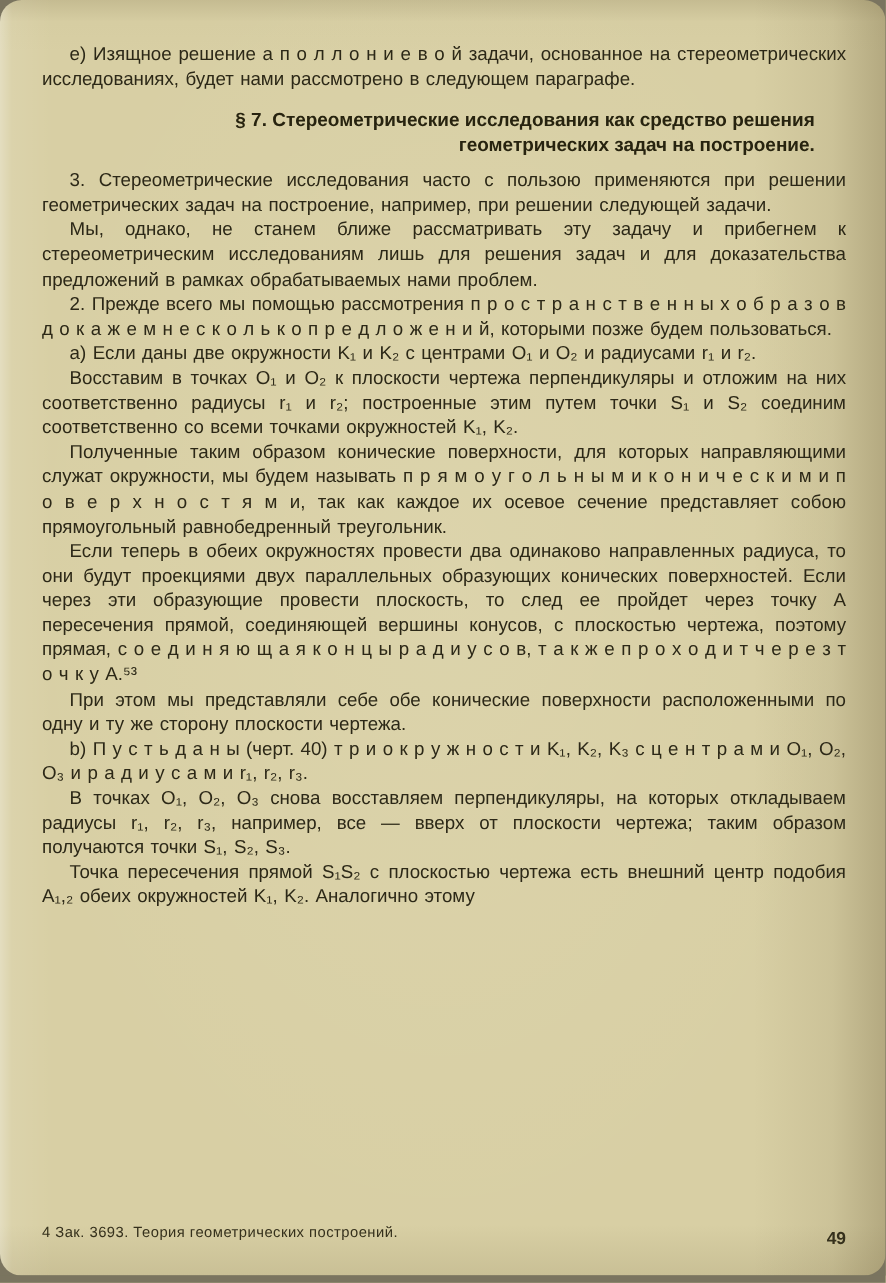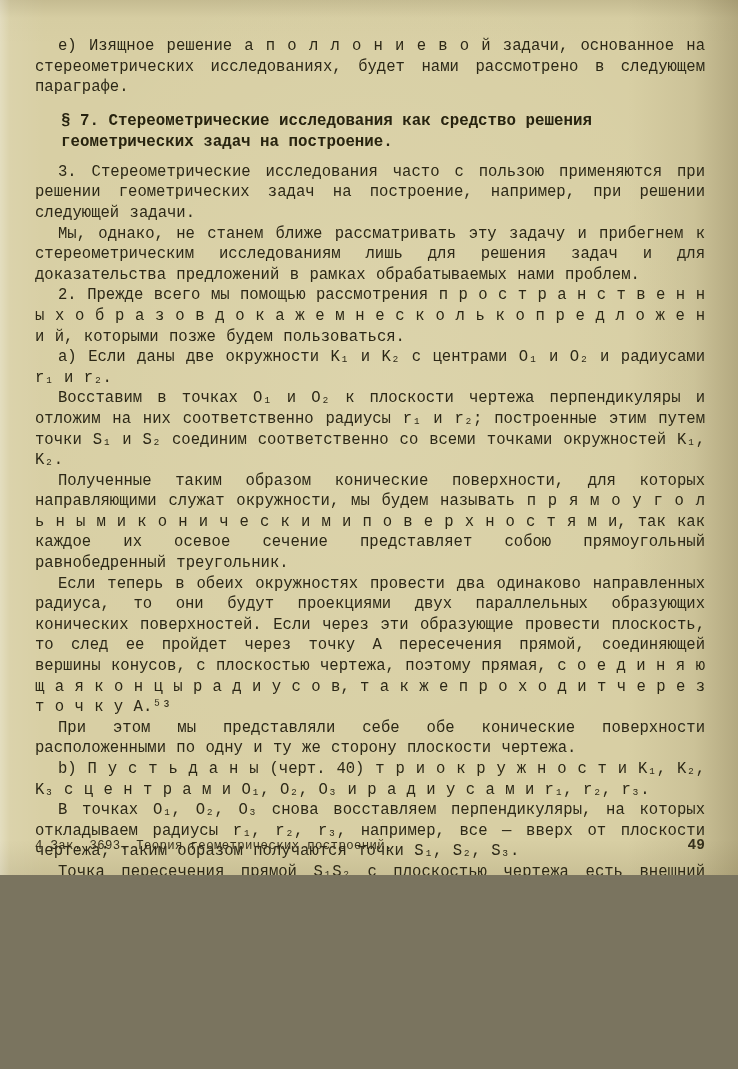--- a/index.html
+++ b/index.html
@@ -1,61 +1,62 @@
 <!DOCTYPE html>
 <html lang="ru"><head>
 <meta charset="utf-8">
 <style>
   html, body { margin: 0; padding: 0; background: #7a745f; }
   .page {
     position: relative;
     width: 738px;
-    height: 875px;
+    height: 1063px;
     margin: 0 auto;
     box-sizing: border-box;
     background-color: #d8cfa4;
     background-image:
       linear-gradient(90deg, rgba(255,255,255,0.30) 0, rgba(255,255,255,0.08) 10px, rgba(255,255,255,0) 45px, rgba(0,0,0,0) 85%, rgba(94,80,44,0.10) 94%, rgba(94,80,44,0.30) 100%),
       linear-gradient(180deg, rgba(110,98,60,0.18) 0, rgba(110,98,60,0.02) 18px, rgba(0,0,0,0) 45px, rgba(0,0,0,0) 96%, rgba(110,98,60,0.14) 100%),
       radial-gradient(ellipse at 50% 45%, rgba(255,252,235,0.10) 0%, rgba(0,0,0,0) 70%);
-    font-family: Liberation Mono, monospace;
+    font-family: Liberation Sans, sans-serif;
     color: #2c2817;
     overflow: hidden;
+    border-radius: 18px;
   }
   .content {
     position: absolute;
     top: 36px;
     left: 35px;
     right: 33px;
   }
   p.para {
     margin: 0;
     text-indent: 23px;
     text-align: justify;
     font-size: 15.6px;
     line-height: 20.6px;
     word-spacing: 1px;
   }
   h2.heading {
     margin: 13px 26px 9px 26px;
-    text-align: left;
+    text-align: right;
     font-size: 15.8px;
     line-height: 21px;
     font-weight: bold;
     color: #27230f;
   }
   h2.heading .hline { display: block; }
   .footer {
     position: absolute;
     left: 35px;
     right: 33px;
     bottom: 22px;
     display: flex;
     justify-content: space-between;
-    align-items: flex-end;
+    align-items: center;
     font-size: 12.3px;
     color: #35301c;
   }
   .footer .imprint { letter-spacing: 0.4px; }
   .footer .pagenum { font-size: 14.5px; font-weight: bold; margin-top: 12px; }
 </style>
 </head>
 <body>
 
 <div class="page">

